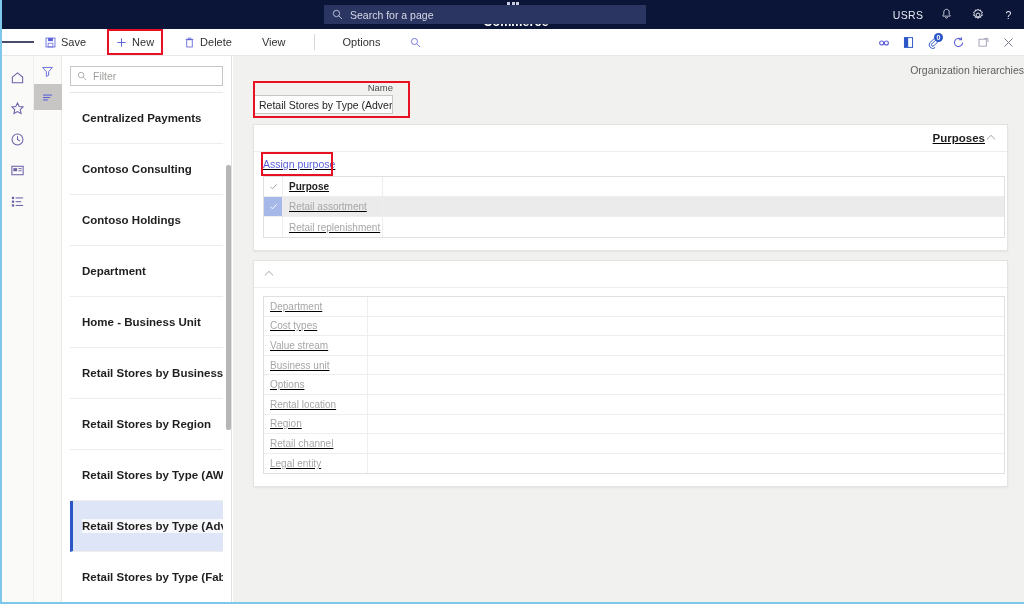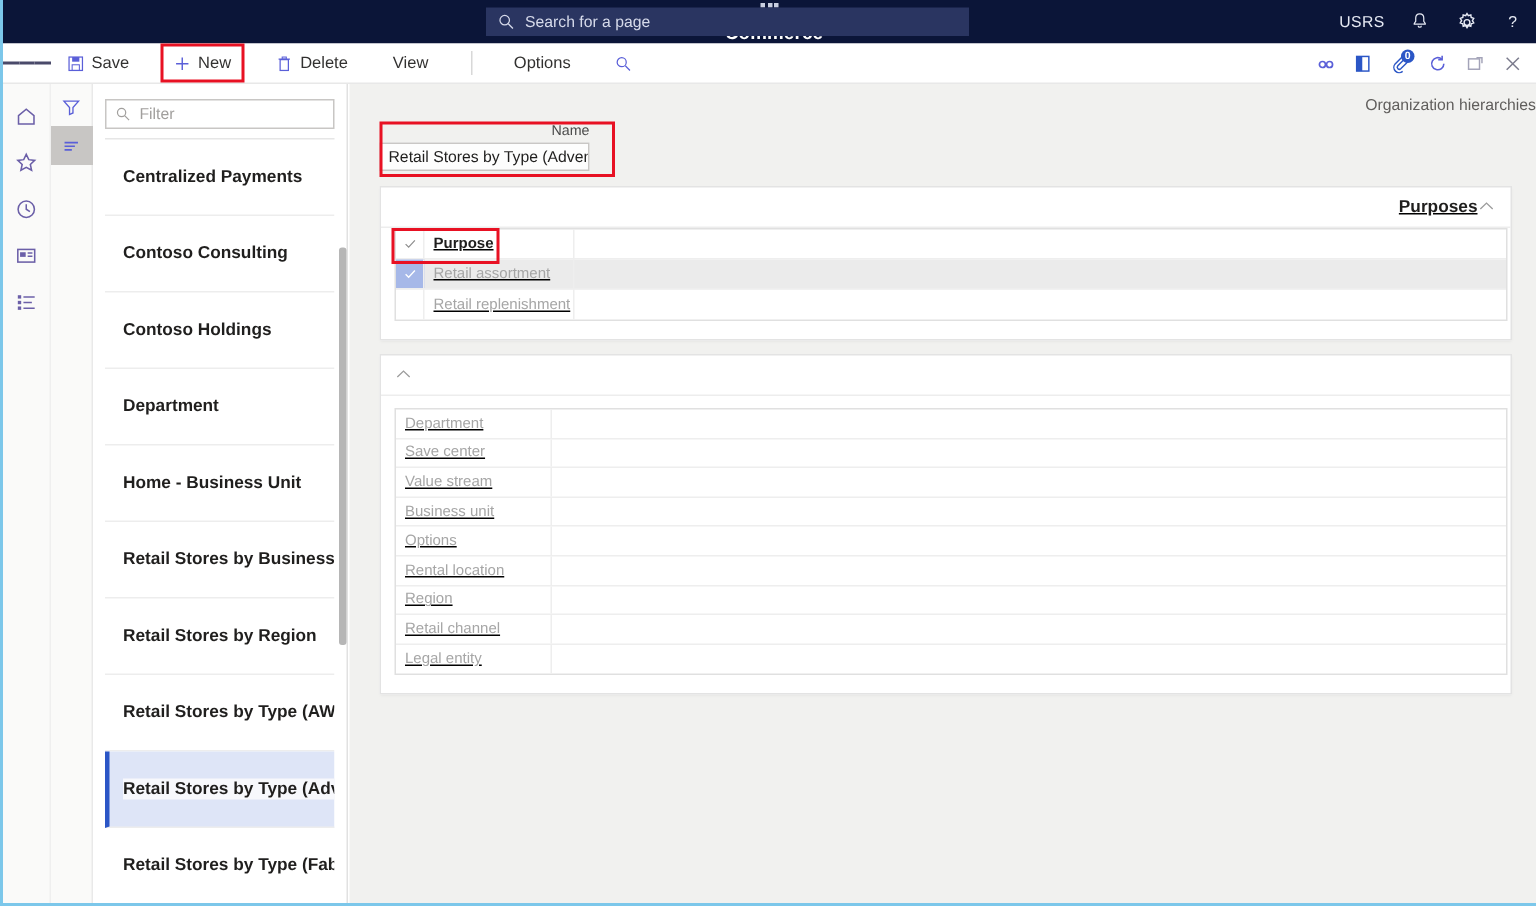--- a/index.html
+++ b/index.html
@@ -466,20 +466,23 @@
 
     <div class="card" style="margin-top:10px;">
       <div class="card-hd">
         <span class="card-title">Purposes</span>
         <span class="chev">
           <svg width="12" height="9" viewBox="0 0 16 12">
               <path d="M2.5 8.5L8 3.2l5.5 5.3" fill="none" stroke="#9c9c9c" stroke-width="1.2"></path>
             </svg>
         </span>
       </div>
+      <div class="assignbar">
+        <span class="assignlink">Assign purpose</span>
+      </div>
       <div class="gridwrap">
         <div class="grid">
           <div class="grow hdr">
             <div class="gcheck">
               <svg width="9" height="9" viewBox="0 0 16 16">
                   <path d="M2.5 8.5l3.6 3.6 7.4-8" fill="none" stroke="#8d8d8d" stroke-width="1.4"></path>
                 </svg>
             </div>
             <div class="gcell">Purpose</div>
             <div class="gfill"></div>
@@ -510,21 +513,21 @@
             </svg>
         </span>
       </div>
       <div class="gridwrap" style="padding-top:8px;">
         <div class="orglist">
           <div class="orow">
               <div class="ocell">Department</div>
               <div class="gfill"></div>
             </div>
           <div class="orow">
-              <div class="ocell">Save center</div>
+              <div class="ocell">Cost types</div>
               <div class="gfill"></div>
             </div>
           <div class="orow">
               <div class="ocell">Value stream</div>
               <div class="gfill"></div>
             </div>
           <div class="orow">
               <div class="ocell">Business unit</div>
               <div class="gfill"></div>
             </div>

